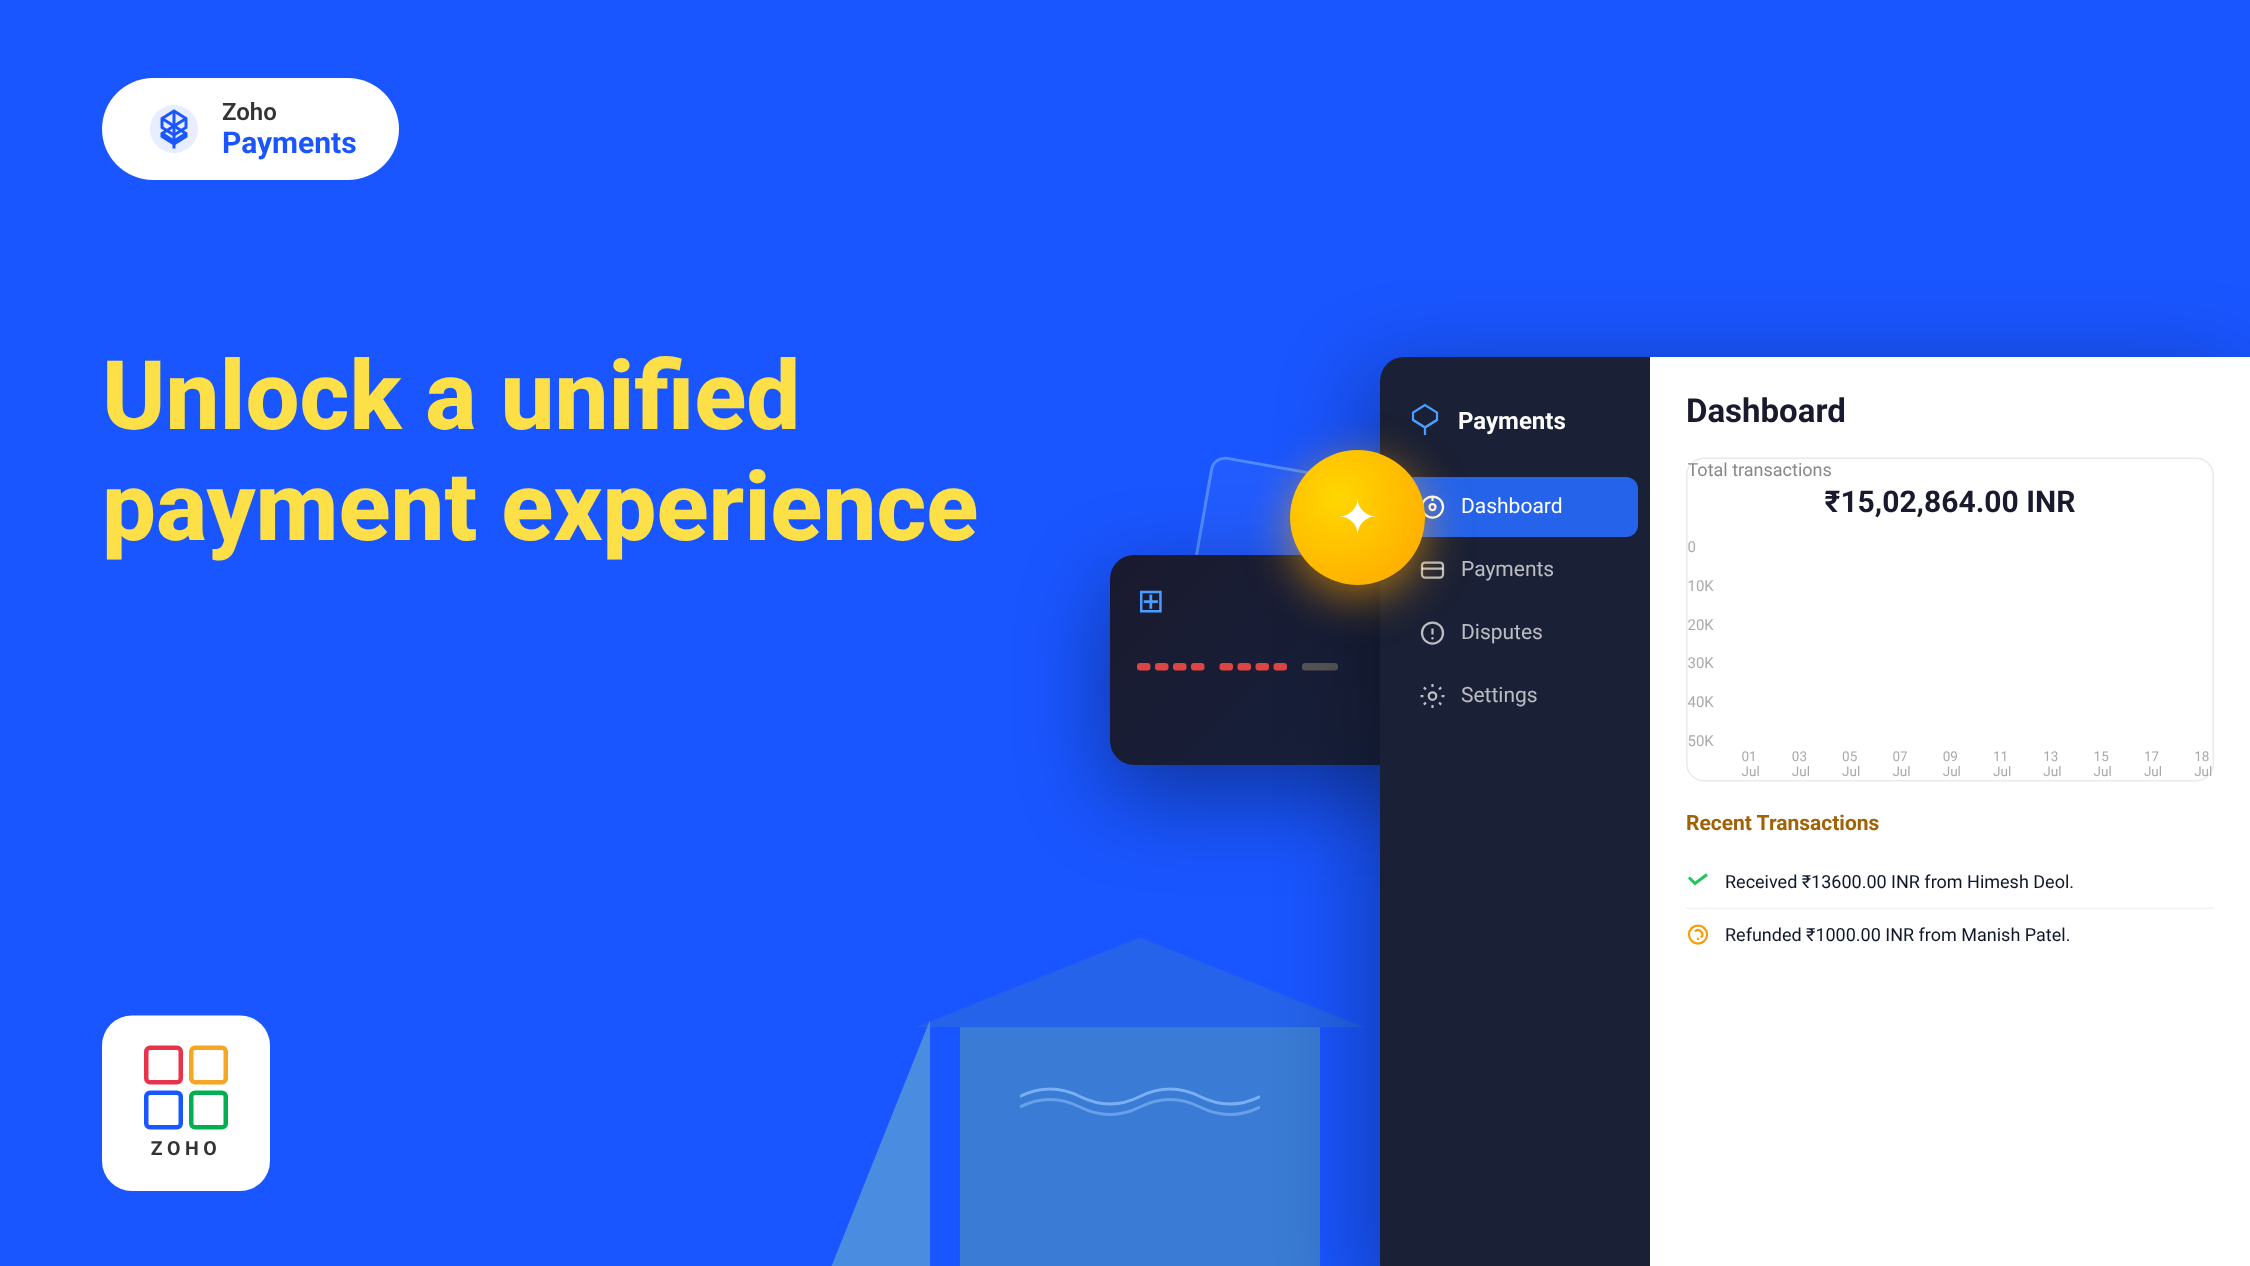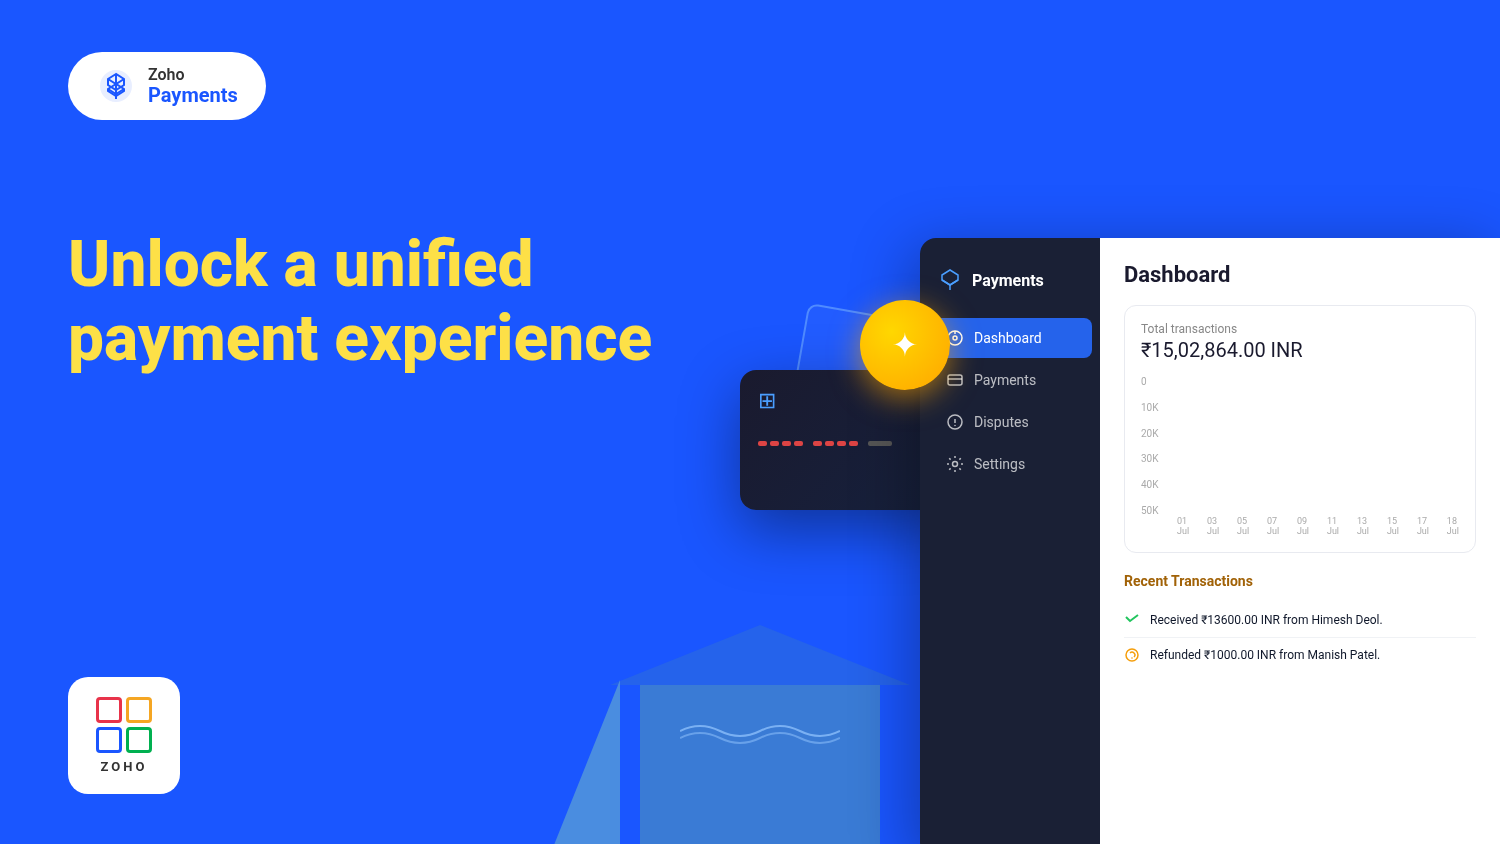--- a/index.html
+++ b/index.html
@@ -207,35 +207,35 @@
       font-weight: 700;
       color: #1a1a2e;
       margin-bottom: 18px;
     }
 
     
     .chart-container {
       background: white;
       border: 1px solid #e8eaf0;
       border-radius: 12px;
-      padding: 16px;
       margin-bottom: 20px;
     }
 
     .chart-label {
       font-size: 12px;
       color: #888;
       margin-bottom: 2px;
     }
 
     .chart-value {
       font-size: 20px;
-      font-weight: 400;
+      font-weight: 700;
       color: #1a1a2e;
       margin-bottom: 14px;
+      text-align: center;
     }
 
     .chart-area {
       position: relative;
       height: 160px;
     }
 
     .chart-y-labels {
       position: absolute;
       left: 0;

